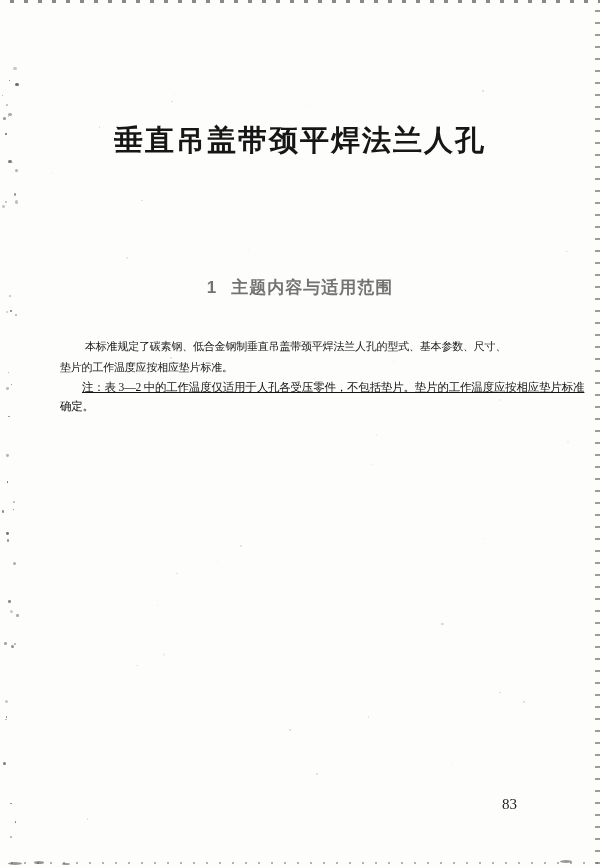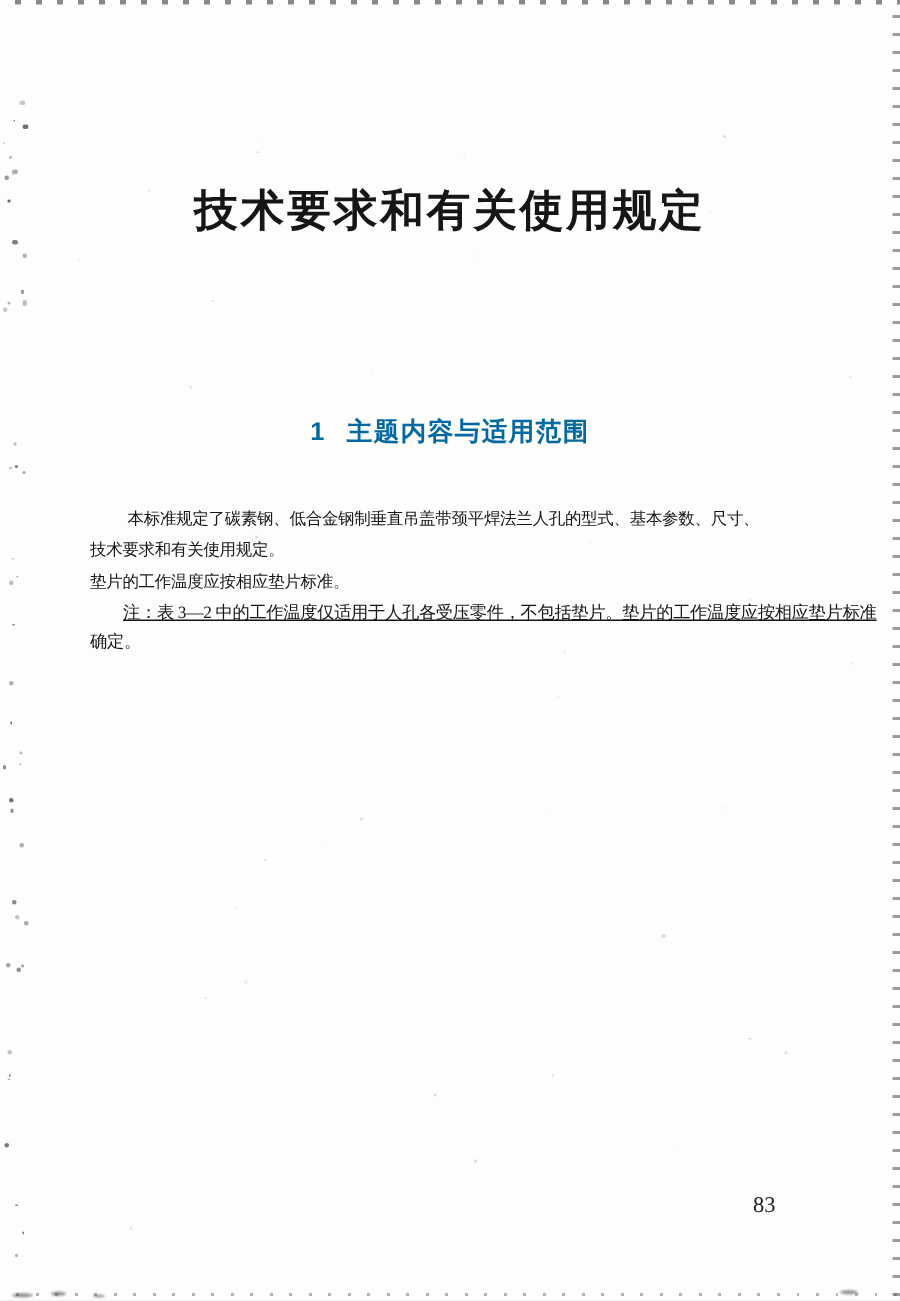--- a/index.html
+++ b/index.html
@@ -86,21 +86,21 @@
     position: absolute;
     top: 276px;
     left: 0;
     width: 100%;
     margin: 0;
     text-align: center;
     font-family: "Liberation Sans", sans-serif;
     font-weight: bold;
     font-size: 17px;
     letter-spacing: 1px;
-    color: #0369a1;
+    color: #737373;
   }
   .section .sec-num { margin-right: 14px; }
 
   .body-text {
     position: absolute;
     top: 336px;
     left: 60px;
     width: 484px;
     font-family: "Liberation Serif", serif;
     color: #151515;
@@ -217,30 +217,29 @@
       <div class="speck" style="left: 4.52795px; top: 699.705px; width: 3.1057px; height: 3.1057px; opacity: 0.303045;"></div>
       <div class="speck" style="left: 216.582px; top: 560.744px; width: 1.64203px; height: 1.64203px; opacity: 0.114713;"></div>
       <div class="speck" style="left: 8.34001px; top: 159.863px; width: 3.22793px; height: 3.22793px; opacity: 0.69482;"></div>
       <div class="speck" style="left: 10.1077px; top: 310.469px; width: 1.46693px; height: 1.46693px; opacity: 0.659857;"></div>
       <div class="speck" style="left: 10.8148px; top: 645.196px; width: 3.06731px; height: 3.06731px; opacity: 0.598738;"></div>
       <div class="speck" style="left: 566.554px; top: 440.625px; width: 2.04029px; height: 2.04029px; opacity: 0.0856252;"></div>
       <div class="speck" style="left: 6.3772px; top: 311.248px; width: 1.92965px; height: 1.92965px; opacity: 0.29215;"></div>
       <div class="speck" style="left: 289.012px; top: 729.364px; width: 2.00747px; height: 2.00747px; opacity: 0.186377;"></div>
     </div>
 
-  <h1 class="title">技术要求和有关使用规定</h1>
+  <h1 class="title">垂直吊盖带颈平焊法兰人孔</h1>
 
 
   <h2 class="section">
     <span class="sec-num">1</span><span>主题内容与适用范围</span>
   </h2>
 
   <div class="body-text" id="body-text">
       <div class="line indent">本标准规定了碳素钢、低合金钢制垂直吊盖带颈平焊法兰人孔的型式、基本参数、尺寸、</div>
-      <div class="line">技术要求和有关使用规定。</div>
       <div class="line">垫片的工作温度应按相应垫片标准。</div>
       <div class="line note indent">注：表 3—2 中的工作温度仅适用于人孔各受压零件，不包括垫片。垫片的工作温度应按相应垫片标准</div>
       <div class="line note">确定。</div>
     </div>
 
   <div class="page-no">83</div>
 
 </div>
 
 </body></html>

